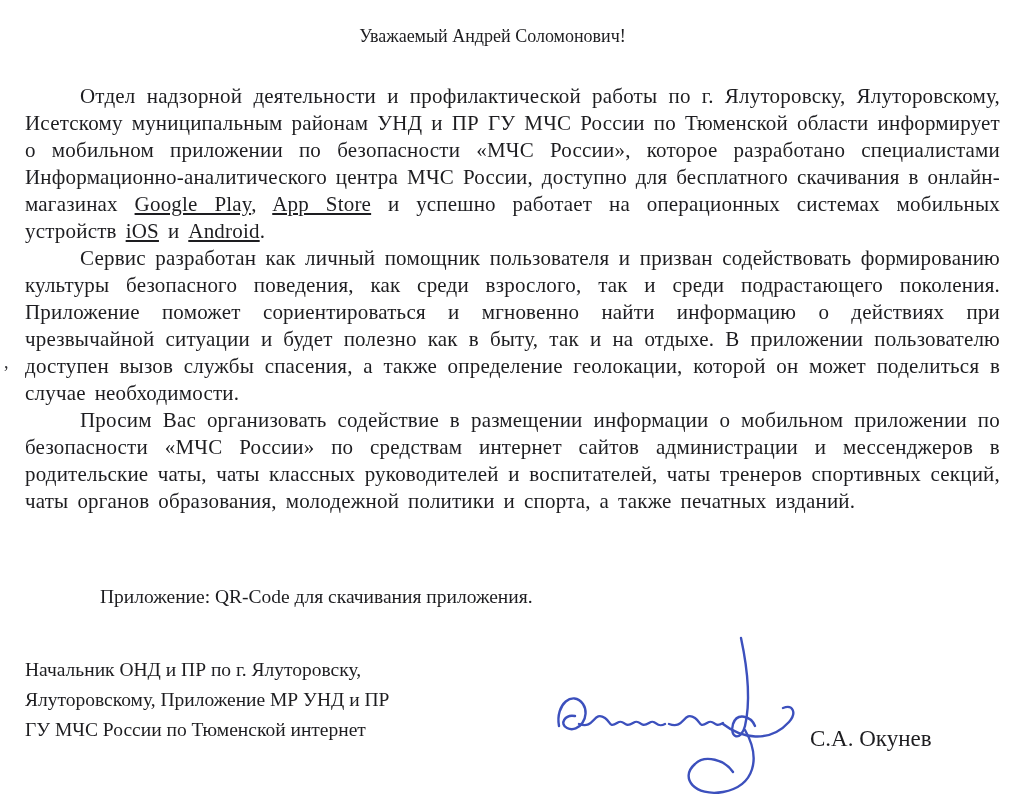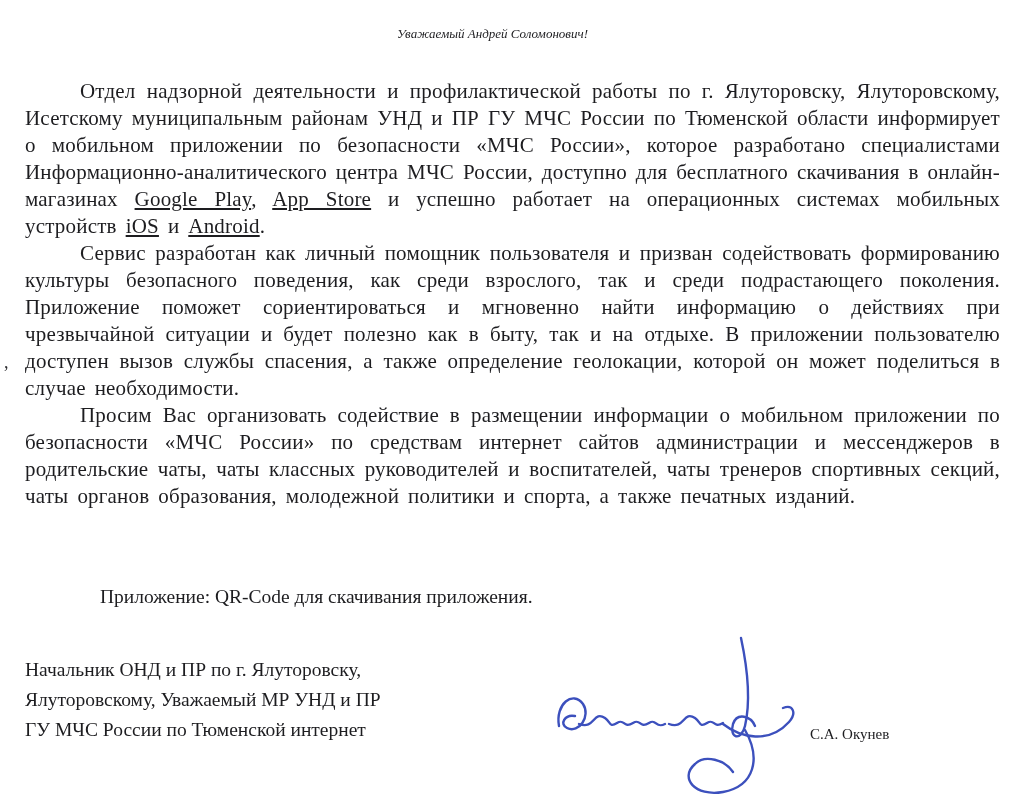--- a/index.html
+++ b/index.html
@@ -13,24 +13,23 @@
     color: #1d1d20;
   }
   .page {
     position: absolute;
     inset: 0;
     padding: 20px 24px 0 25px;
     box-sizing: border-box;
   }
   .salutation {
     text-align: center;
-    font-size: 13px;
+    font-size: 18px;
     margin: 6px 40px 0 0;
     font-weight: normal;
-    font-style: italic;
   }
   .body-block {
     margin-top: 36px;
   }
   .para {
     font-size: 21px;
     line-height: 27px;
     text-align: justify;
     text-align-last: left;
     text-indent: 55px;
@@ -52,21 +51,21 @@
     position: absolute;
     left: 25px;
     top: 655px;
     font-size: 19.5px;
     line-height: 30px;
   }
   .sig-name {
     position: absolute;
     left: 810px;
     top: 726px;
-    font-size: 15px;
+    font-size: 23px;
   }
   .sig-svg {
     position: absolute;
     left: 545px;
     top: 626px;
     width: 270px;
     height: 172px;
   }
   .margin-artifact {
     position: absolute;
@@ -86,21 +85,21 @@
   <div class="body-block">
       <p class="para"><span>Отдел надзорной деятельности и профилактической работы по г. Ялуторовску, Ялуторовскому, Исетскому муниципальным районам УНД и ПР ГУ МЧС России по Тюменской области информирует о мобильном приложении по безопасности «МЧС России», которое разработано специалистами Информационно-аналитического центра МЧС России, доступно для бесплатного скачивания в онлайн-магазинах </span><span class="u">Google Play</span><span>, </span><span class="u">App Store</span><span> и успешно работает на операционных системах мобильных устройств </span><span class="u">iOS</span><span> и </span><span class="u">Android</span><span>.</span></p>
       <p class="para"><span>Сервис разработан как личный помощник пользователя и призван содействовать формированию культуры безопасного поведения, как среди взрослого, так и среди подрастающего поколения. Приложение поможет сориентироваться и мгновенно найти информацию о действиях при чрезвычайной ситуации и будет полезно как в быту, так и на отдыхе. В приложении пользователю доступен вызов службы спасения, а также определение геолокации, которой он может поделиться в случае необходимости.</span></p>
       <p class="para"><span>Просим Вас организовать содействие в размещении информации о мобильном приложении по безопасности «МЧС России» по средствам интернет сайтов администрации и мессенджеров в родительские чаты, чаты классных руководителей и воспитателей, чаты тренеров спортивных секций, чаты органов образования, молодежной политики и спорта, а также печатных изданий.</span></p>
     </div>
 
   <p class="attachment">Приложение: QR-Code для скачивания приложения.</p>
 
   <div class="sig-block">
     <div>Начальник ОНД и ПР по г. Ялуторовску,</div>
-    <div>Ялуторовскому, Уважаемый МР УНД и ПР</div>
+    <div>Ялуторовскому, Приложение МР УНД и ПР</div>
     <div>ГУ МЧС России по Тюменской интернет</div>
   </div>
 
   <svg class="sig-svg" viewBox="0 0 270 172" xmlns="http://www.w3.org/2000/svg">
     <g fill="none" stroke-width="2.4" stroke-linecap="round" stroke-linejoin="round" stroke="#3c50bd">
       <path d="M14,100 C10,78 28,64 38,78 C46,90 34,108 22,102 C14,98 20,88 30,90"></path>
       <path d="M34,98 C50,104 48,84 60,92 C66,96 64,102 72,97 C80,92 78,103 88,97 C96,92 94,103 104,97 C112,92 110,103 120,98"></path>
       <path d="M124,98 C140,104 138,84 150,92 C156,96 154,102 162,97 C170,92 168,103 178,97"></path>
       <path d="M196,12 C202,40 206,74 200,100 C196,116 184,112 188,98 C192,86 206,90 210,100"></path>
       <path d="M178,98 C196,112 224,118 244,96 C252,87 248,78 238,82"></path>

